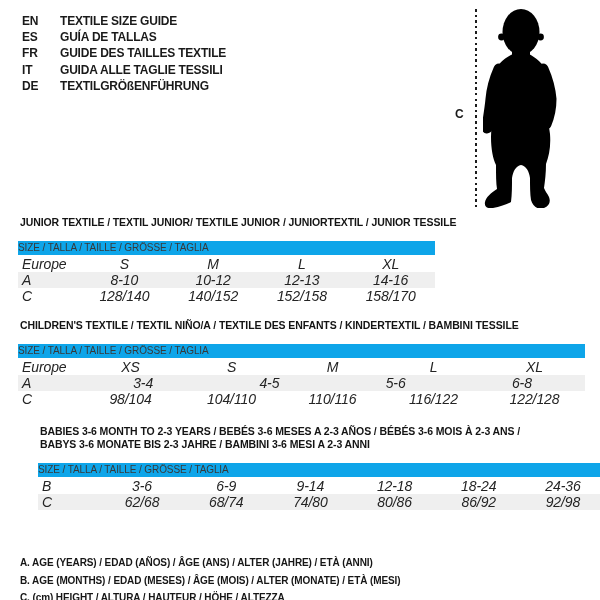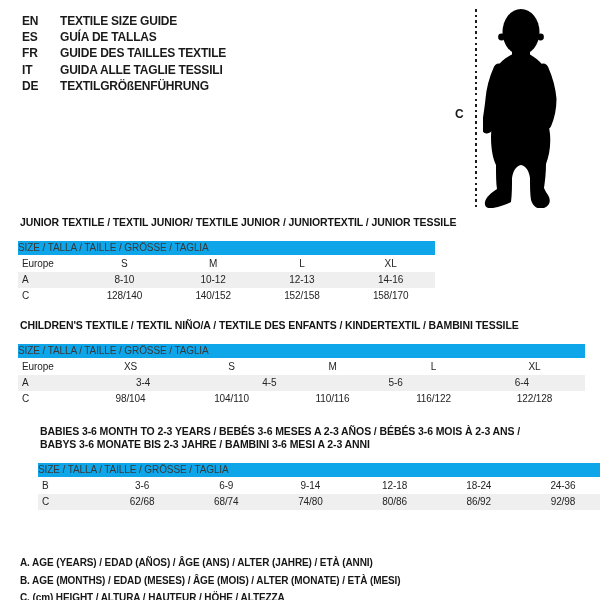--- a/index.html
+++ b/index.html
@@ -23,21 +23,21 @@
   .table-section{position:absolute; left:18px;}
   .tbl-title{
     margin:0 0 12px 2px; font-size:10.5px; font-weight:bold;
     letter-spacing:-0.1px; line-height:13px; white-space:nowrap; color:#141414;
   }
   .tbl-title.wrap{white-space:normal; max-width:515px;}
   .tbl-header{
     height:14px; line-height:14px; background:#0ea5e9; color:#383838;
     font-size:10px; margin-bottom:1px; letter-spacing:-0.1px;
   }
-  .trow{display:flex; height:16px; line-height:16px; font-size:10px; color:#242424; letter-spacing:-0.1px;}
+  .trow{display:flex; height:16px; line-height:16px; font-size:14px; color:#242424; letter-spacing:-0.1px;font-style:italic;}
   .trow.shaded{background:#efefef;}
   .trow .cell{flex:1; text-align:center;}
   .trow .label{flex:0 0 58px; text-align:left; padding-left:4px;}
   
   .legend{position:absolute; left:20px; top:554px; font-size:10px; font-weight:bold; line-height:17.5px; letter-spacing:-0.1px; color:#161616;}
 </style>
 </head>
 <body>
 
 <div class="sheet">
@@ -142,21 +142,21 @@
             <span class="cell">S</span>
             <span class="cell">M</span>
             <span class="cell">L</span>
             <span class="cell">XL</span>
           </div>
           <div class="trow shaded">
             <span class="cell label">A</span>
             <span class="cell">3-4</span>
             <span class="cell">4-5</span>
             <span class="cell">5-6</span>
-            <span class="cell">6-4</span>
+            <span class="cell">6-8</span>
           </div>
           <div class="trow">
             <span class="cell label">C</span>
             <span class="cell">98/104</span>
             <span class="cell">104/110</span>
             <span class="cell">110/116</span>
             <span class="cell">116/122</span>
             <span class="cell">122/128</span>
           </div>
         </div>

